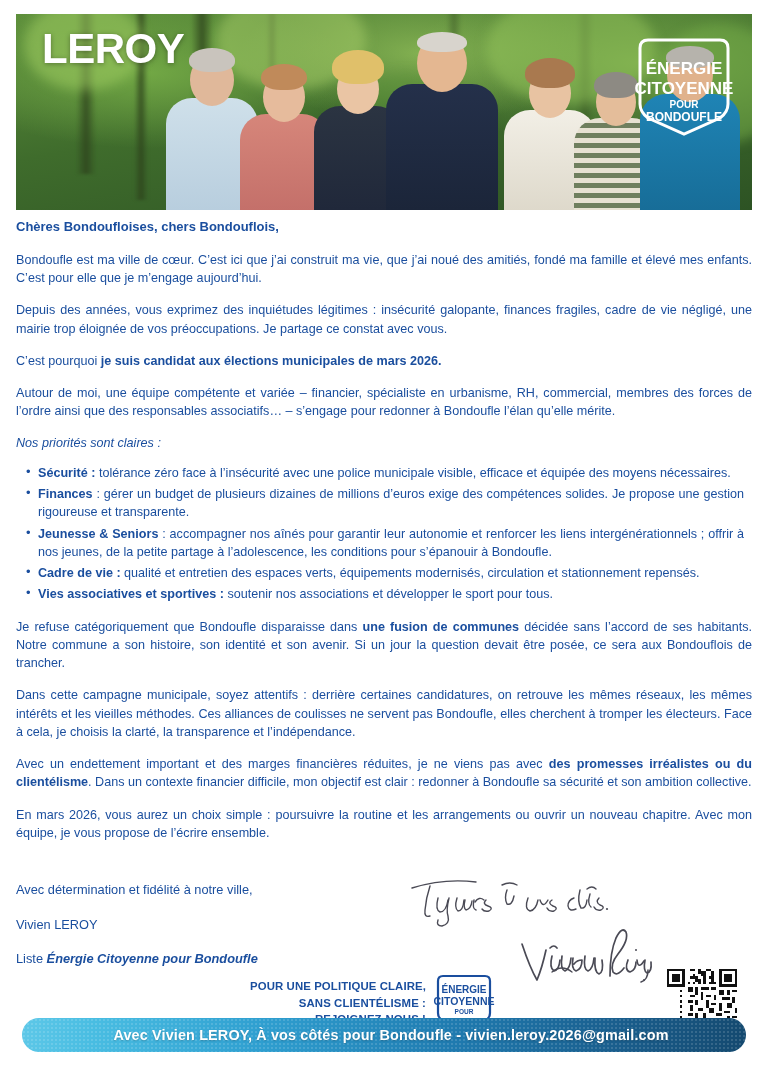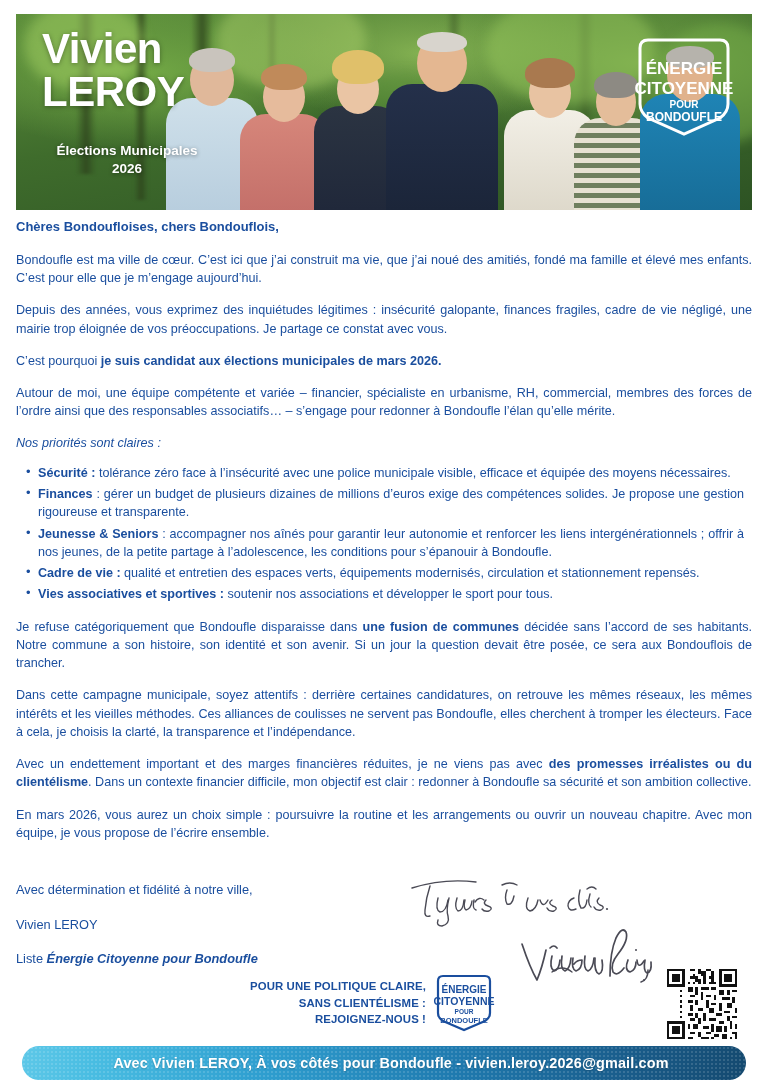--- a/index.html
+++ b/index.html
@@ -203,21 +203,21 @@
     width: 76px;
     height: 76px;
     background: #ffffff;
   }
   .qr svg { display: block; }
 
   
   .footer-pill {
     position: absolute;
     left: 22px;
-    top: 1046px;
+    top: 1018px;
     width: 724px;
     height: 34px;
     border-radius: 17px;
     background: linear-gradient(100deg,
         #5ec8e8 0%,
         #49bde2 10%,
         #2f9fd0 33%,
         #1f7aaf 60%,
         #1a5e8d 82%,
         #14496f 100%);
@@ -293,28 +293,23 @@
     <div class="p-head" style="bottom:84px; width:40px; height:48px; background:#e4bd9a;"></div>
     <div class="p-hair" style="bottom:112px; width:44px; height:26px; background:#8d8a83;"></div>
   </div>
   <div class="person" style="left:622px; width:104px; height:164px;">
     <div class="p-body" style="width:100px; height:116px; background:linear-gradient(180deg,#1f84b5,#176d98);"></div>
     <div class="p-head" style="bottom:108px; width:46px; height:54px; background:#e0b28c;"></div>
     <div class="p-hair" style="bottom:142px; width:48px; height:22px; background:#b6b3ac;"></div>
   </div>
 
   <div class="banner-title">
-    <div>Vivien</div>
     <div>LEROY</div>
   </div>
 
-  <div class="banner-sub">
-    <div>Élections Municipales</div>
-    <div>2026</div>
-  </div>
 
   <div class="shield-badge">
     <svg width="108" height="108" viewBox="0 0 108 108" aria-hidden="true">
       <path d="M10 16 Q10 8 18 8 L90 8 Q98 8 98 16 L98 72 Q98 80 90 86 L54 102 L18 86 Q10 80 10 72 Z" fill="none" stroke="#ffffff" stroke-width="3"></path>
       <text x="54" y="42" text-anchor="middle" fill="#ffffff" font-family="Liberation Sans, sans-serif" font-size="17" font-weight="bold">ÉNERGIE</text>
       <text x="54" y="62" text-anchor="middle" fill="#ffffff" font-family="Liberation Sans, sans-serif" font-size="17" font-weight="bold">CITOYENNE</text>
       <text x="54" y="76" text-anchor="middle" fill="#ffffff" font-family="Liberation Sans, sans-serif" font-size="10" font-weight="bold">POUR</text>
       <text x="54" y="89" text-anchor="middle" fill="#ffffff" font-family="Liberation Sans, sans-serif" font-size="12" font-weight="bold">BONDOUFLE</text>
     </svg>
   </div>

